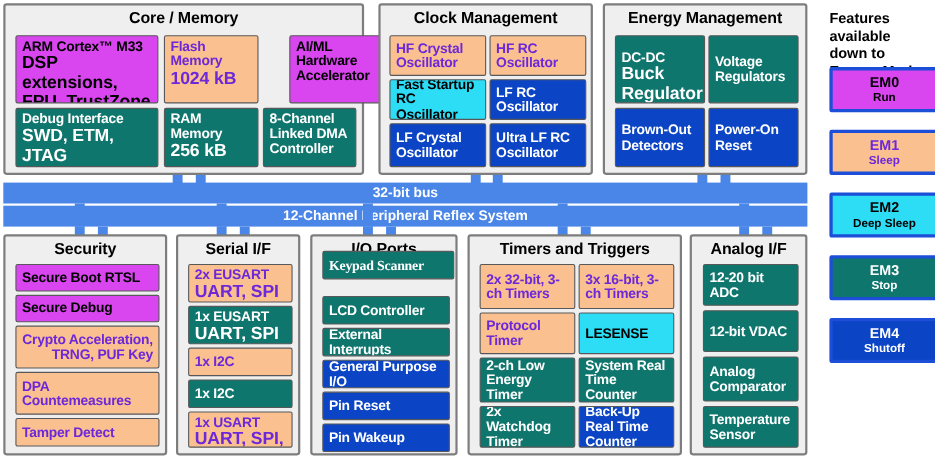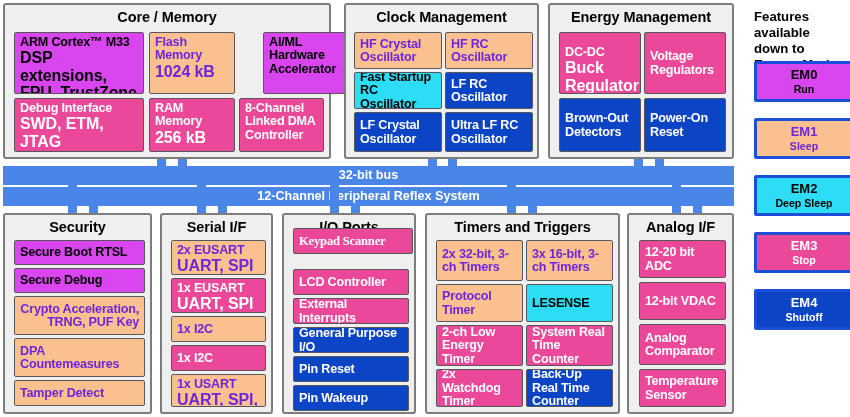--- a/index.html
+++ b/index.html
@@ -40,21 +40,21 @@
     overflow:hidden;
   }
   .blk .t1{display:block;font-weight:bold;font-size:12.6px;letter-spacing:-0.2px;}
   .blk .t2{display:block;font-weight:bold;font-size:16px;letter-spacing:-0.1px;}
   .blk.center{display:flex;flex-direction:column;justify-content:center;}
 
   
   .em0{background:#d946ef;color:#000;}
   .em1{background:#fac090;color:#6d28d9;}
   .em2{background:#2ddcf5;color:#000;}
-  .em3{background:#ec4899;color:#fff;}
+  .em3{background:#0f766e;color:#fff;}
   .em4{background:#0b44c4;color:#fff;}
 
   
   .bus{
     position:absolute;
     background:#4a86e8;
     color:#ffffff;
     font-weight:bold;
     font-size:12.6px;
     text-align:center;

